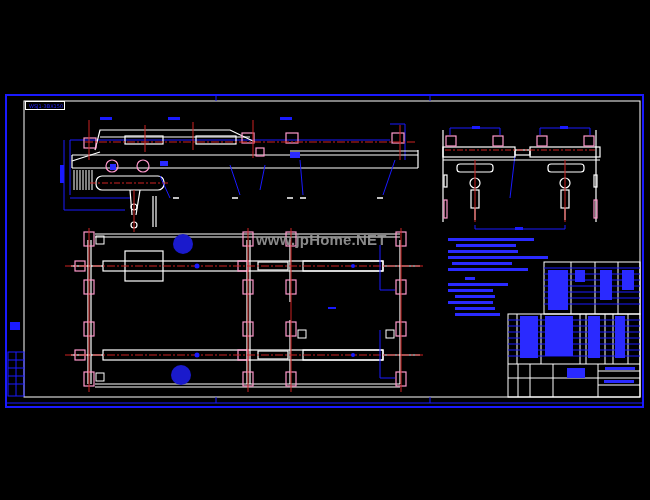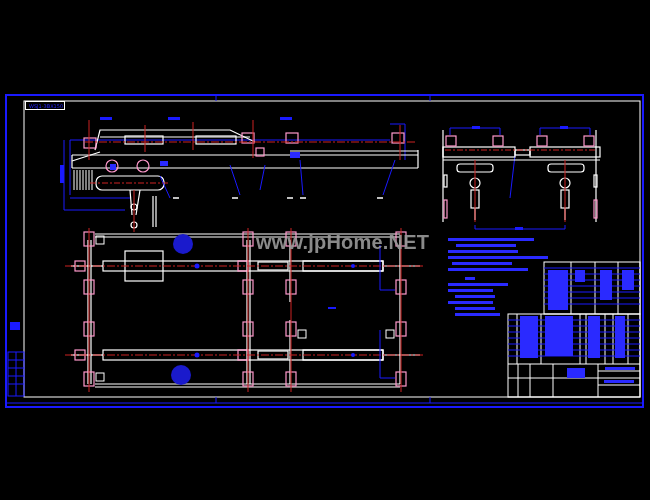--- a/index.html
+++ b/index.html
@@ -1,18 +1,18 @@
 <!DOCTYPE html>
 <html><head>
   <meta charset="utf-8">
   <style>
     html, body { margin: 0; padding: 0; background: #000000; }
     body { width: 650px; height: 500px; overflow: hidden; font-family: "DejaVu Sans", sans-serif; position: relative; }
     #drawing { position: absolute; left: 0; top: 0; width: 650px; height: 500px; }
-    .watermark { position: absolute; left: 256px; top: 231px; font-family: "Liberation Sans", sans-serif; font-weight: bold; font-size: 20px; color: #9a9a9a; letter-spacing: 0.2px; opacity: 0.9; pointer-events: none; }
+    .watermark { position: absolute; left: 256px; top: 231px; font-family: "Liberation Sans", sans-serif; font-weight: bold; font-size: 15px; color: #9a9a9a; letter-spacing: 0.2px; opacity: 0.9; pointer-events: none; }
     .label-box { position: absolute; left: 25px; top: 101px; width: 40px; height: 9px; border: 1px solid #ffffff; font-size: 5px; color: #2222ff; line-height: 9px; padding-left: 3px; box-sizing: border-box; white-space: nowrap; overflow: hidden; }
   </style>
 </head>
 <body>
 
 <svg id="drawing" viewBox="0 0 650 500" xmlns="http://www.w3.org/2000/svg">
 
   <g>
     <rect x="6" y="95" width="637" height="312" fill="none" stroke="#1a1aff" stroke-width="2"></rect>
     <rect x="24" y="101" width="616" height="296" fill="none" stroke="#ffffff" stroke-width="1"></rect>

